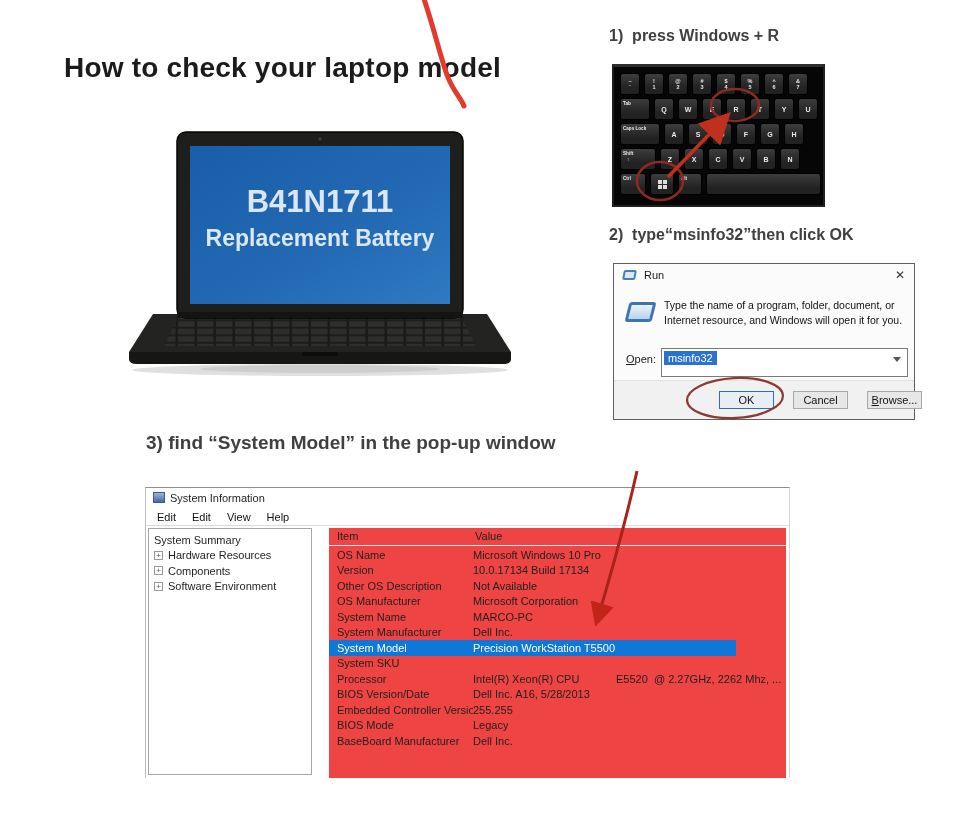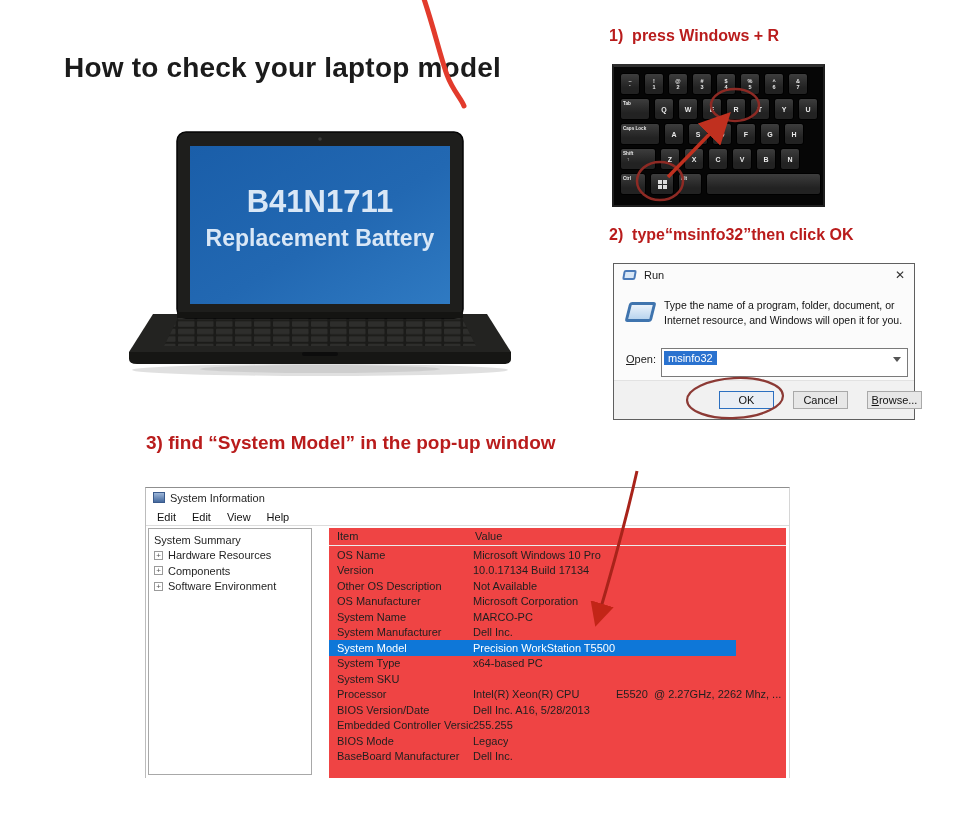--- a/index.html
+++ b/index.html
@@ -1,21 +1,21 @@
 <!DOCTYPE html>
 <html><head>
 <meta charset="utf-8">
 <style>
   html,body{margin:0;padding:0;background:#fff;}
   body{font-family:"Liberation Sans",sans-serif;}
   #stage{position:relative;width:960px;height:828px;background:#fff;overflow:hidden;}
 
   
   .main-title{position:absolute;left:64px;top:52px;font-size:28px;font-weight:bold;color:#1b1b1b;letter-spacing:.2px;}
-  .step-label{position:absolute;font-weight:bold;color:#b91c1c;white-space:pre;}
+  .step-label{position:absolute;font-weight:bold;color:#404040;white-space:pre;}
   .step1{left:609px;top:27px;font-size:16px;}
   .step2{left:609px;top:226px;font-size:16px;}
   .step3{left:146px;top:432px;font-size:19px;}
 
   
   .kb{position:absolute;left:612px;top:64px;width:213px;height:143px;background:#060606;
       border:2px solid #1f1f1f;border-top:3px solid #2e2e2e;box-sizing:border-box;overflow:hidden;}
   .kb-key{position:absolute;height:22px;background:linear-gradient(#3d3d3d,#222 70%);border:1px solid #000;
       border-radius:3px;color:#e9e9e9;display:flex;align-items:center;justify-content:center;
       font-size:7px;font-weight:bold;box-sizing:border-box;text-align:center;}
@@ -243,24 +243,20 @@
             </div>
             <div class="si-row">
               <span class="si-item">System Manufacturer</span>
               <span class="si-value">Dell Inc.</span>
             </div>
             <div class="si-row si-highlight">
               <span class="si-item">System Model</span>
               <span class="si-value">Precision WorkStation T5500</span>
             </div>
             <div class="si-row">
-              <span class="si-item">System Type</span>
-              <span class="si-value">x64-based PC</span>
-            </div>
-            <div class="si-row">
               <span class="si-item">System SKU</span>
               <span class="si-value"></span>
             </div>
             <div class="si-row">
               <span class="si-item">Processor</span>
               <span class="si-value">Intel(R) Xeon(R) CPU            E5520  @ 2.27GHz, 2262 Mhz, ...</span>
             </div>
             <div class="si-row">
               <span class="si-item">BIOS Version/Date</span>
               <span class="si-value">Dell Inc. A16, 5/28/2013</span>

